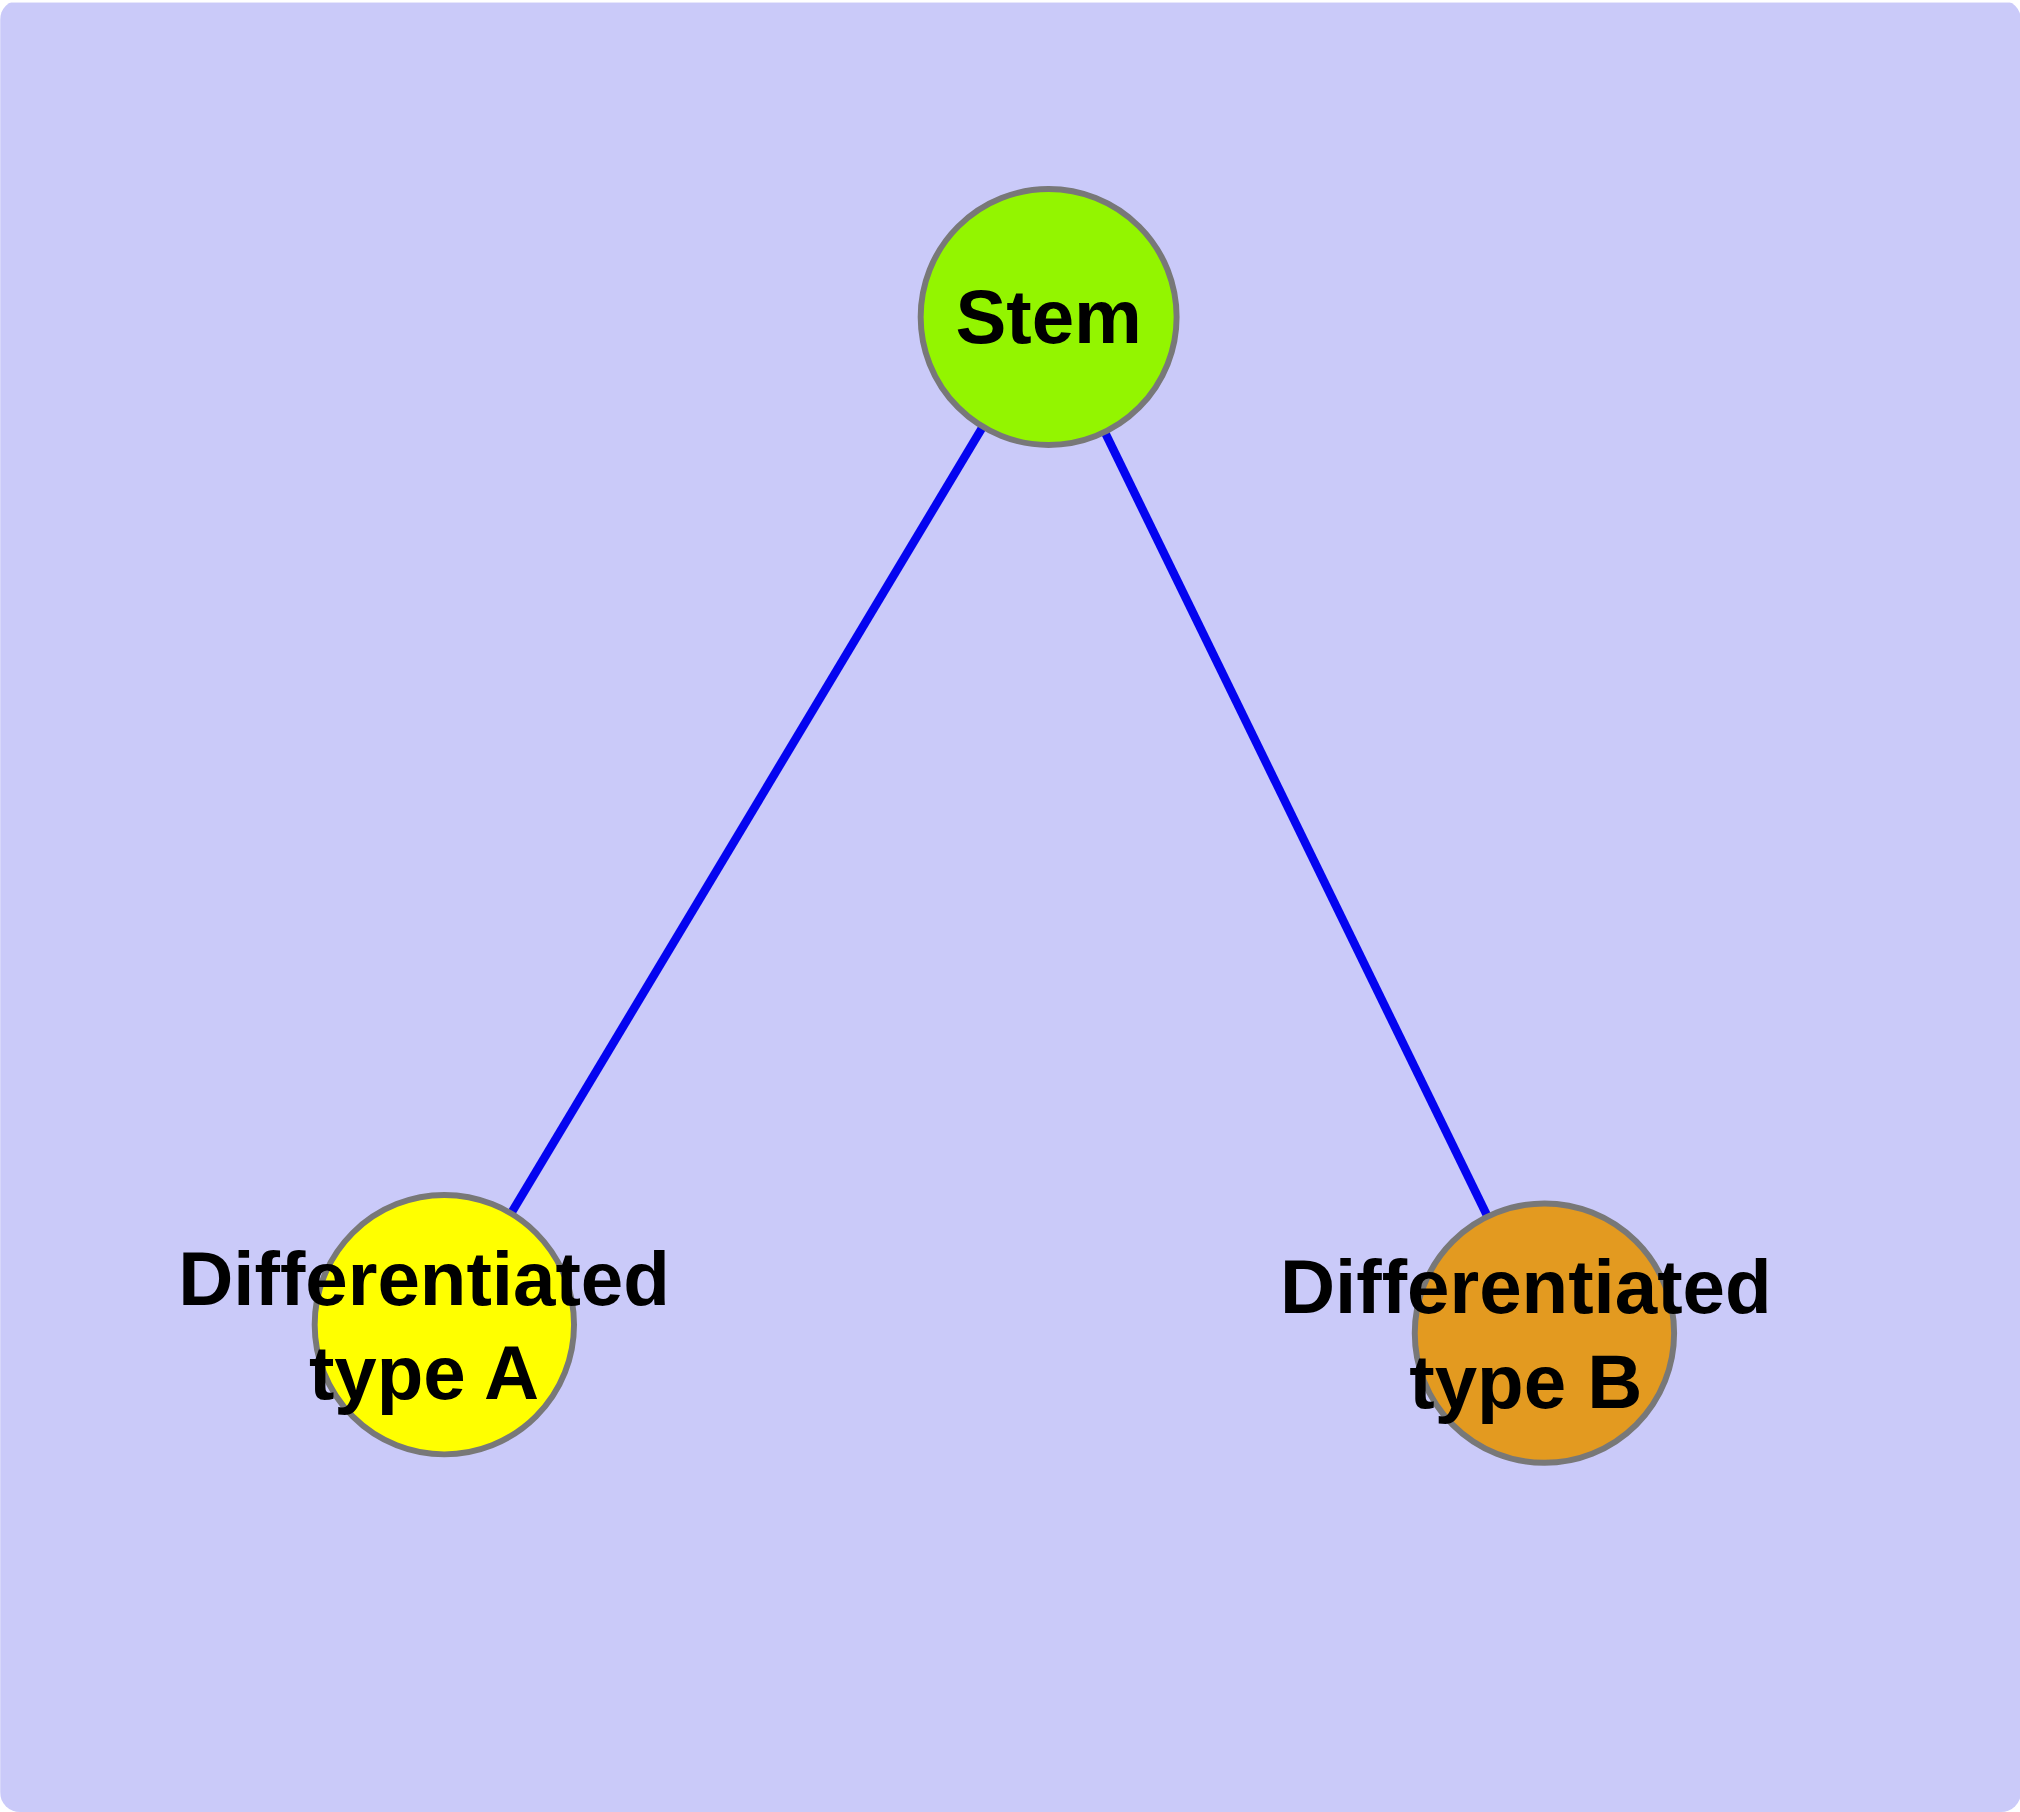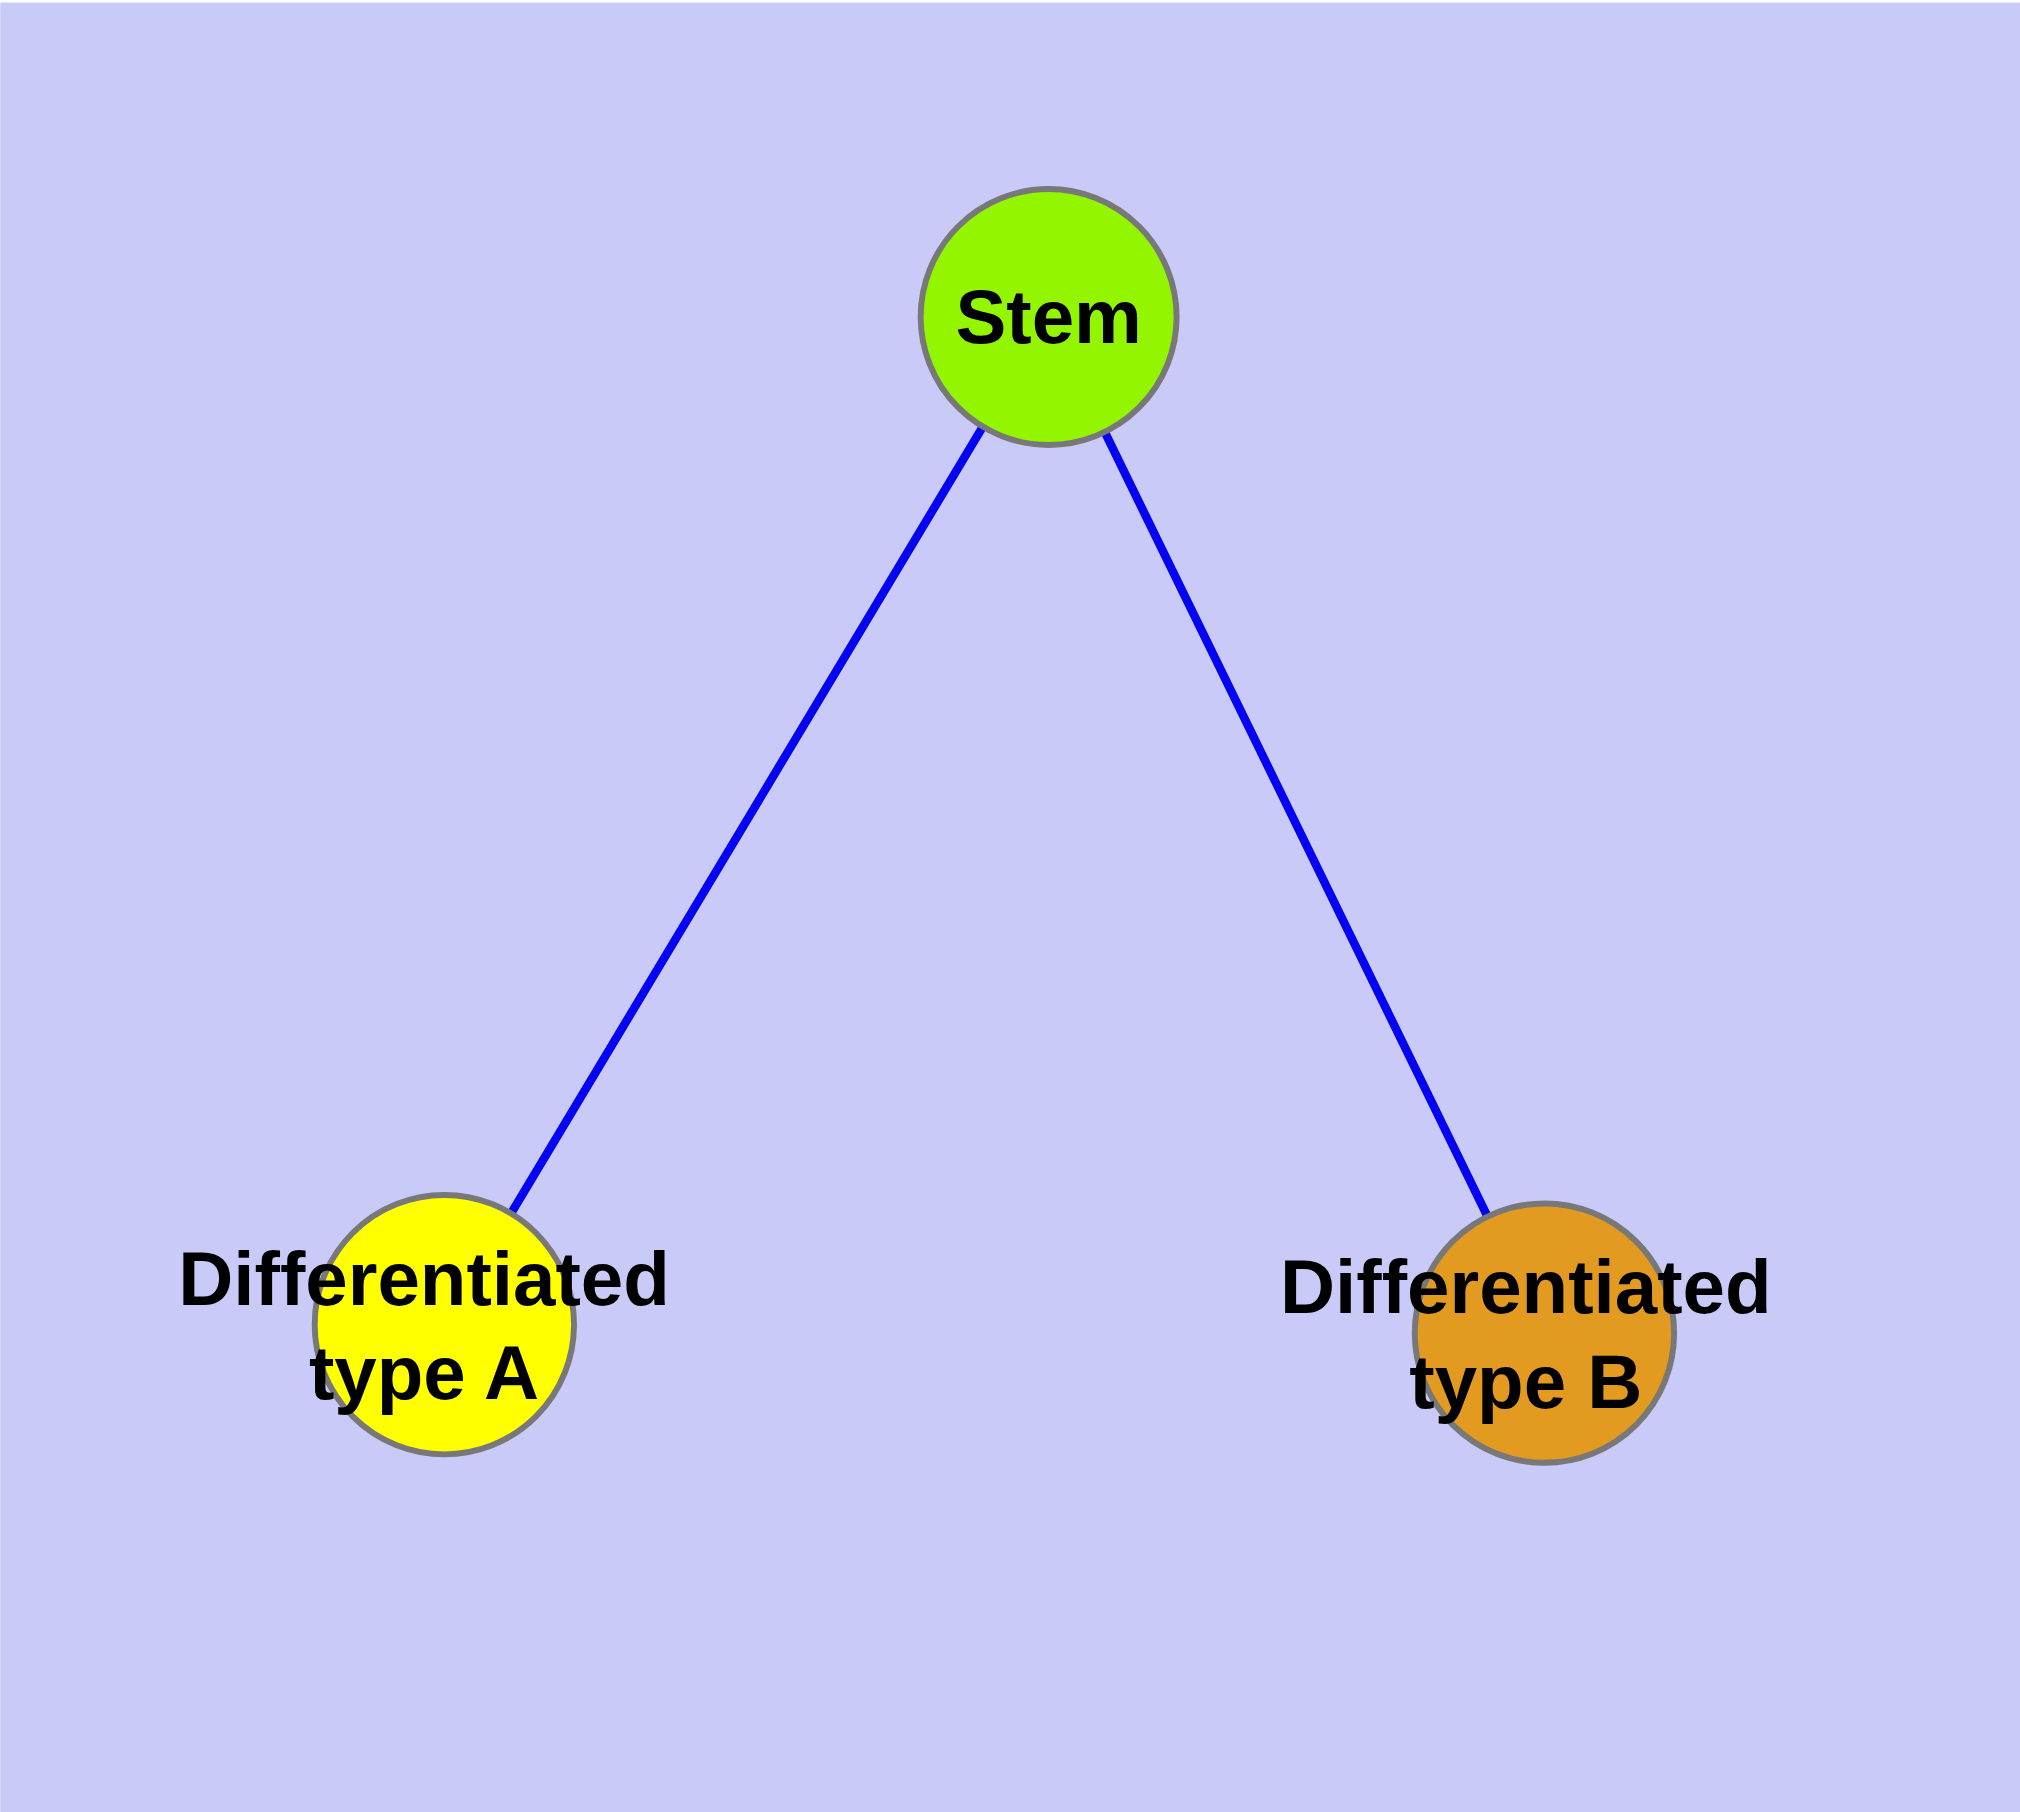--- a/index.html
+++ b/index.html
@@ -5,20 +5,21 @@
   html, body {
     margin: 0;
     padding: 0;
     background: #ffffff;
   }
   .canvas {
     position: relative;
     width: 2021px;
     height: 1812px;
     overflow: hidden;
+    border-radius: 20px;
   }
   svg { display: block; }
   .edge-line {
     stroke-width: 10px;
     stroke-linecap: butt;
   }
   .node-circle {
     stroke: #787878;
     stroke-width: 7px;
   }

